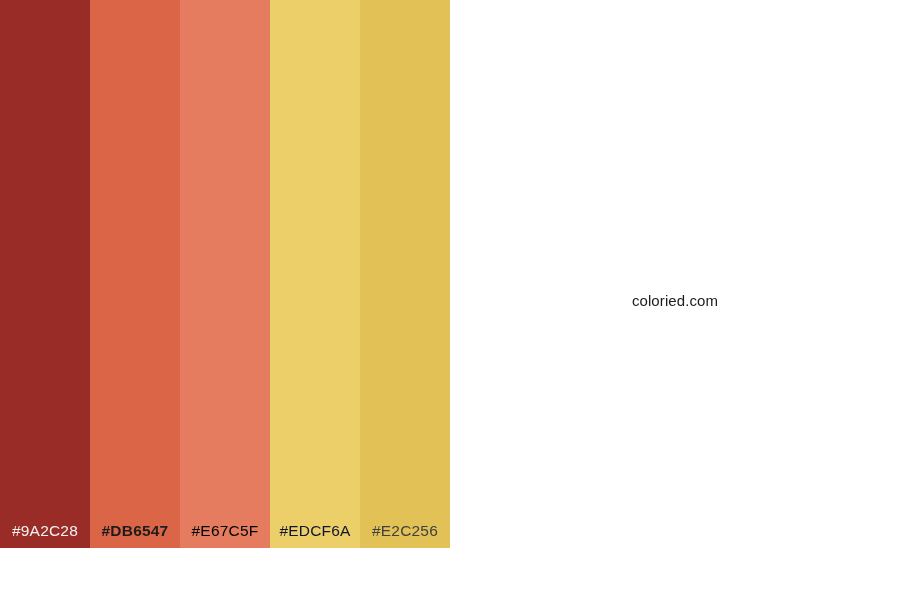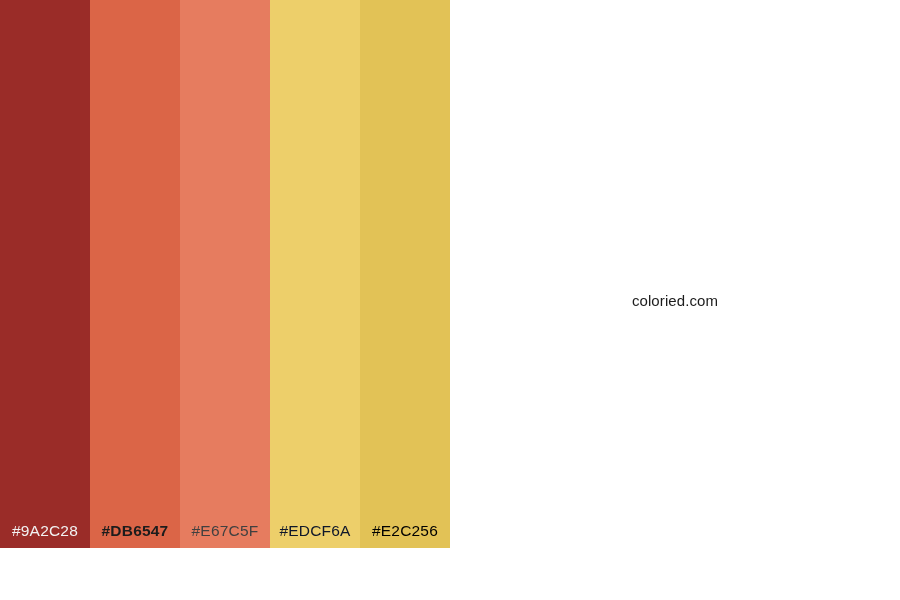--- a/index.html
+++ b/index.html
@@ -74,29 +74,29 @@
 
     <div class="swatch" style="background-color: rgb(154, 44, 40);">
       <span class="swatch-label" style="color: rgb(242, 242, 242);">#9A2C28</span>
     </div>
 
     <div class="swatch" style="background-color: rgb(219, 101, 71); font-weight: bold;">
       <span class="swatch-label" style="color: rgb(28, 28, 28);">#DB6547</span>
     </div>
 
     <div class="swatch" style="background-color: rgb(230, 124, 95);">
-      <span class="swatch-label" style="color: #404040; margin-top: 28px;">#E67C5F</span>
+      <span class="swatch-label" style="color: #000000; margin-top: 28px;">#E67C5F</span>
     </div>
 
     <div class="swatch" style="background-color: rgb(237, 207, 106);">
       <span class="swatch-label" style="color: #0f172a;">#EDCF6A</span>
     </div>
 
     <div class="swatch" style="background-color: rgb(226, 194, 86);">
-      <span class="swatch-label" style="color: #000000; margin-top: 28px;">#E2C256</span>
+      <span class="swatch-label" style="color: #404040; margin-top: 28px;">#E2C256</span>
     </div>
 
   </div>
 
   <div class="footer" style="background-color: rgb(255, 255, 255);">
     <span class="footer-text">coloried.com</span>
   </div>
 
 </div>
 

